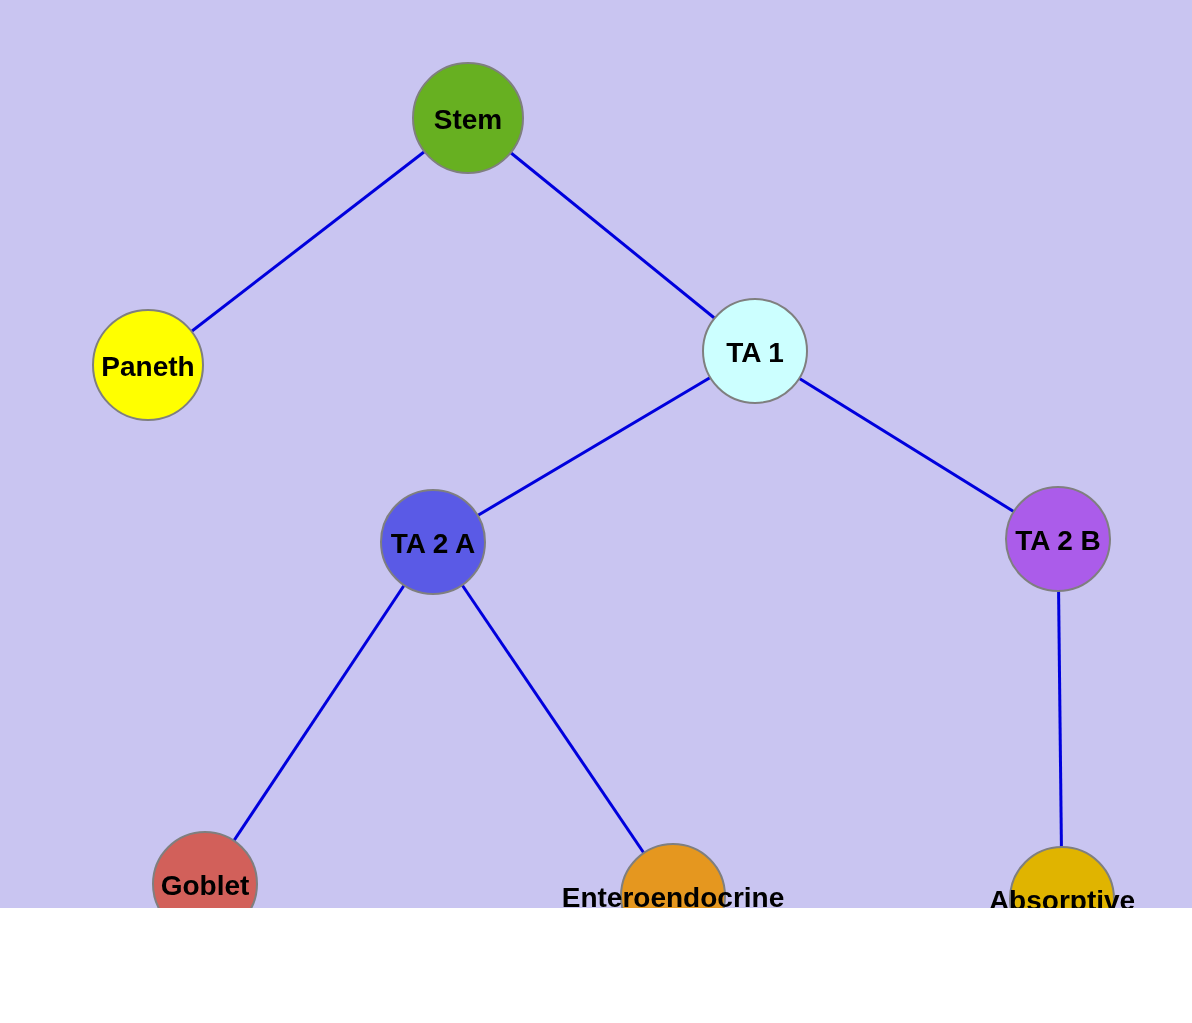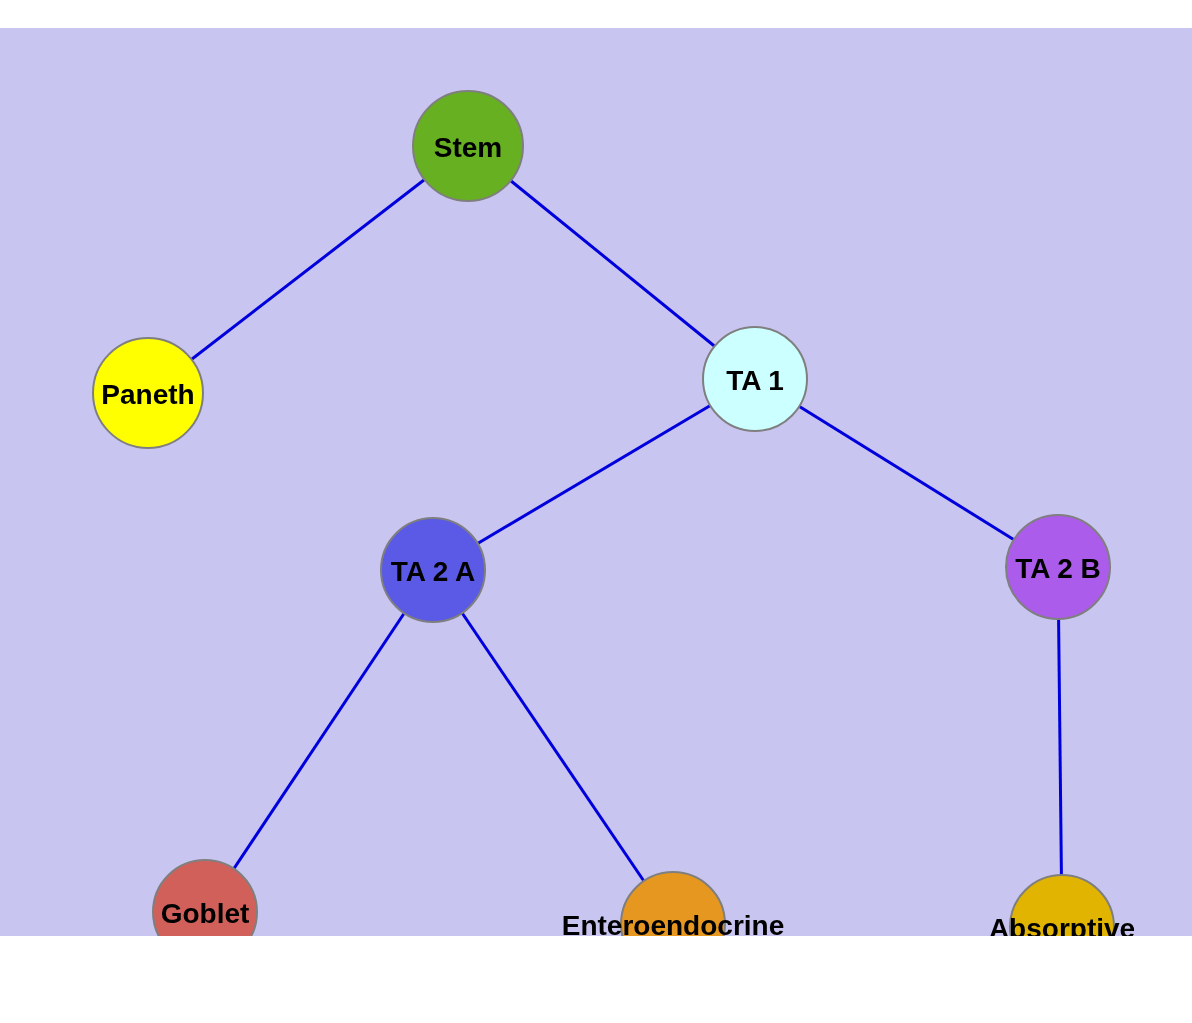--- a/index.html
+++ b/index.html
@@ -7,21 +7,20 @@
       padding: 0;
       background: #ffffff;
     }
     .stage {
       position: relative;
       width: 1192px;
       height: 908px;
       background: #e5e5e5;
       overflow: hidden;
       font-family: "Liberation Sans", sans-serif;
-      margin-top: 28px;
     }
     #diagram-svg {
       position: absolute;
       left: 0;
       top: 0;
       display: block;
     }
     #diagram-svg text {
       font-family: "Liberation Sans", sans-serif;
       font-weight: bold;

